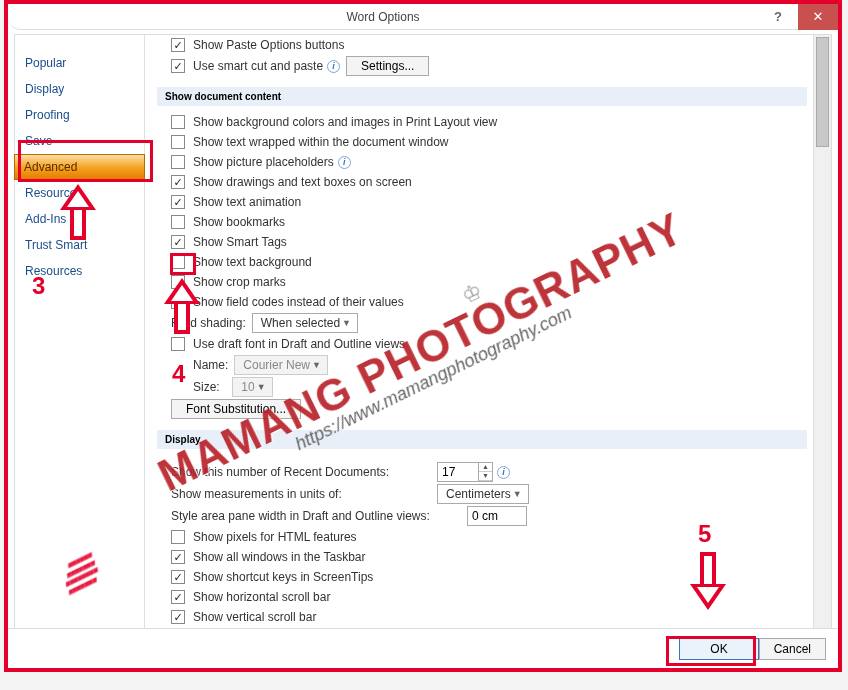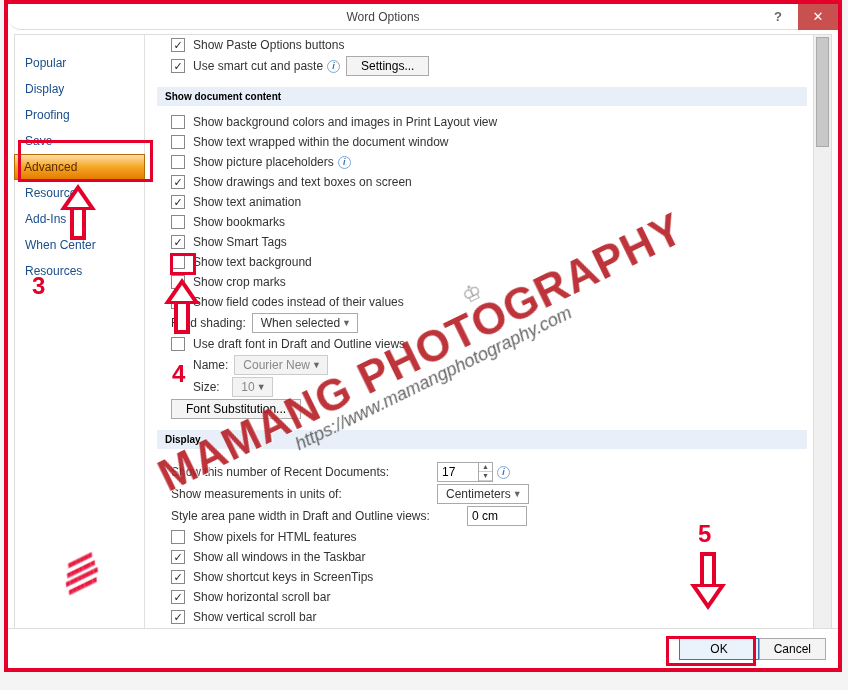--- a/index.html
+++ b/index.html
@@ -70,21 +70,21 @@
 
   <div class="body">
     <div class="sidebar">
       <div class="navitem">Popular</div>
       <div class="navitem">Display</div>
       <div class="navitem">Proofing</div>
       <div class="navitem">Save</div>
       <div class="navitem sel">Advanced</div>
       <div class="navitem">Resources</div>
       <div class="navitem">Add-Ins</div>
-      <div class="navitem">When Center</div>
+      <div class="navitem">Trust Smart</div>
       <div class="navitem">Resources</div>
     </div>
 
     <div class="main">
       <div class="scroll">
 
         <div class="row">
             <span class="cb chk"></span>
             <span>Show Paste Options buttons</span>
           </div>

